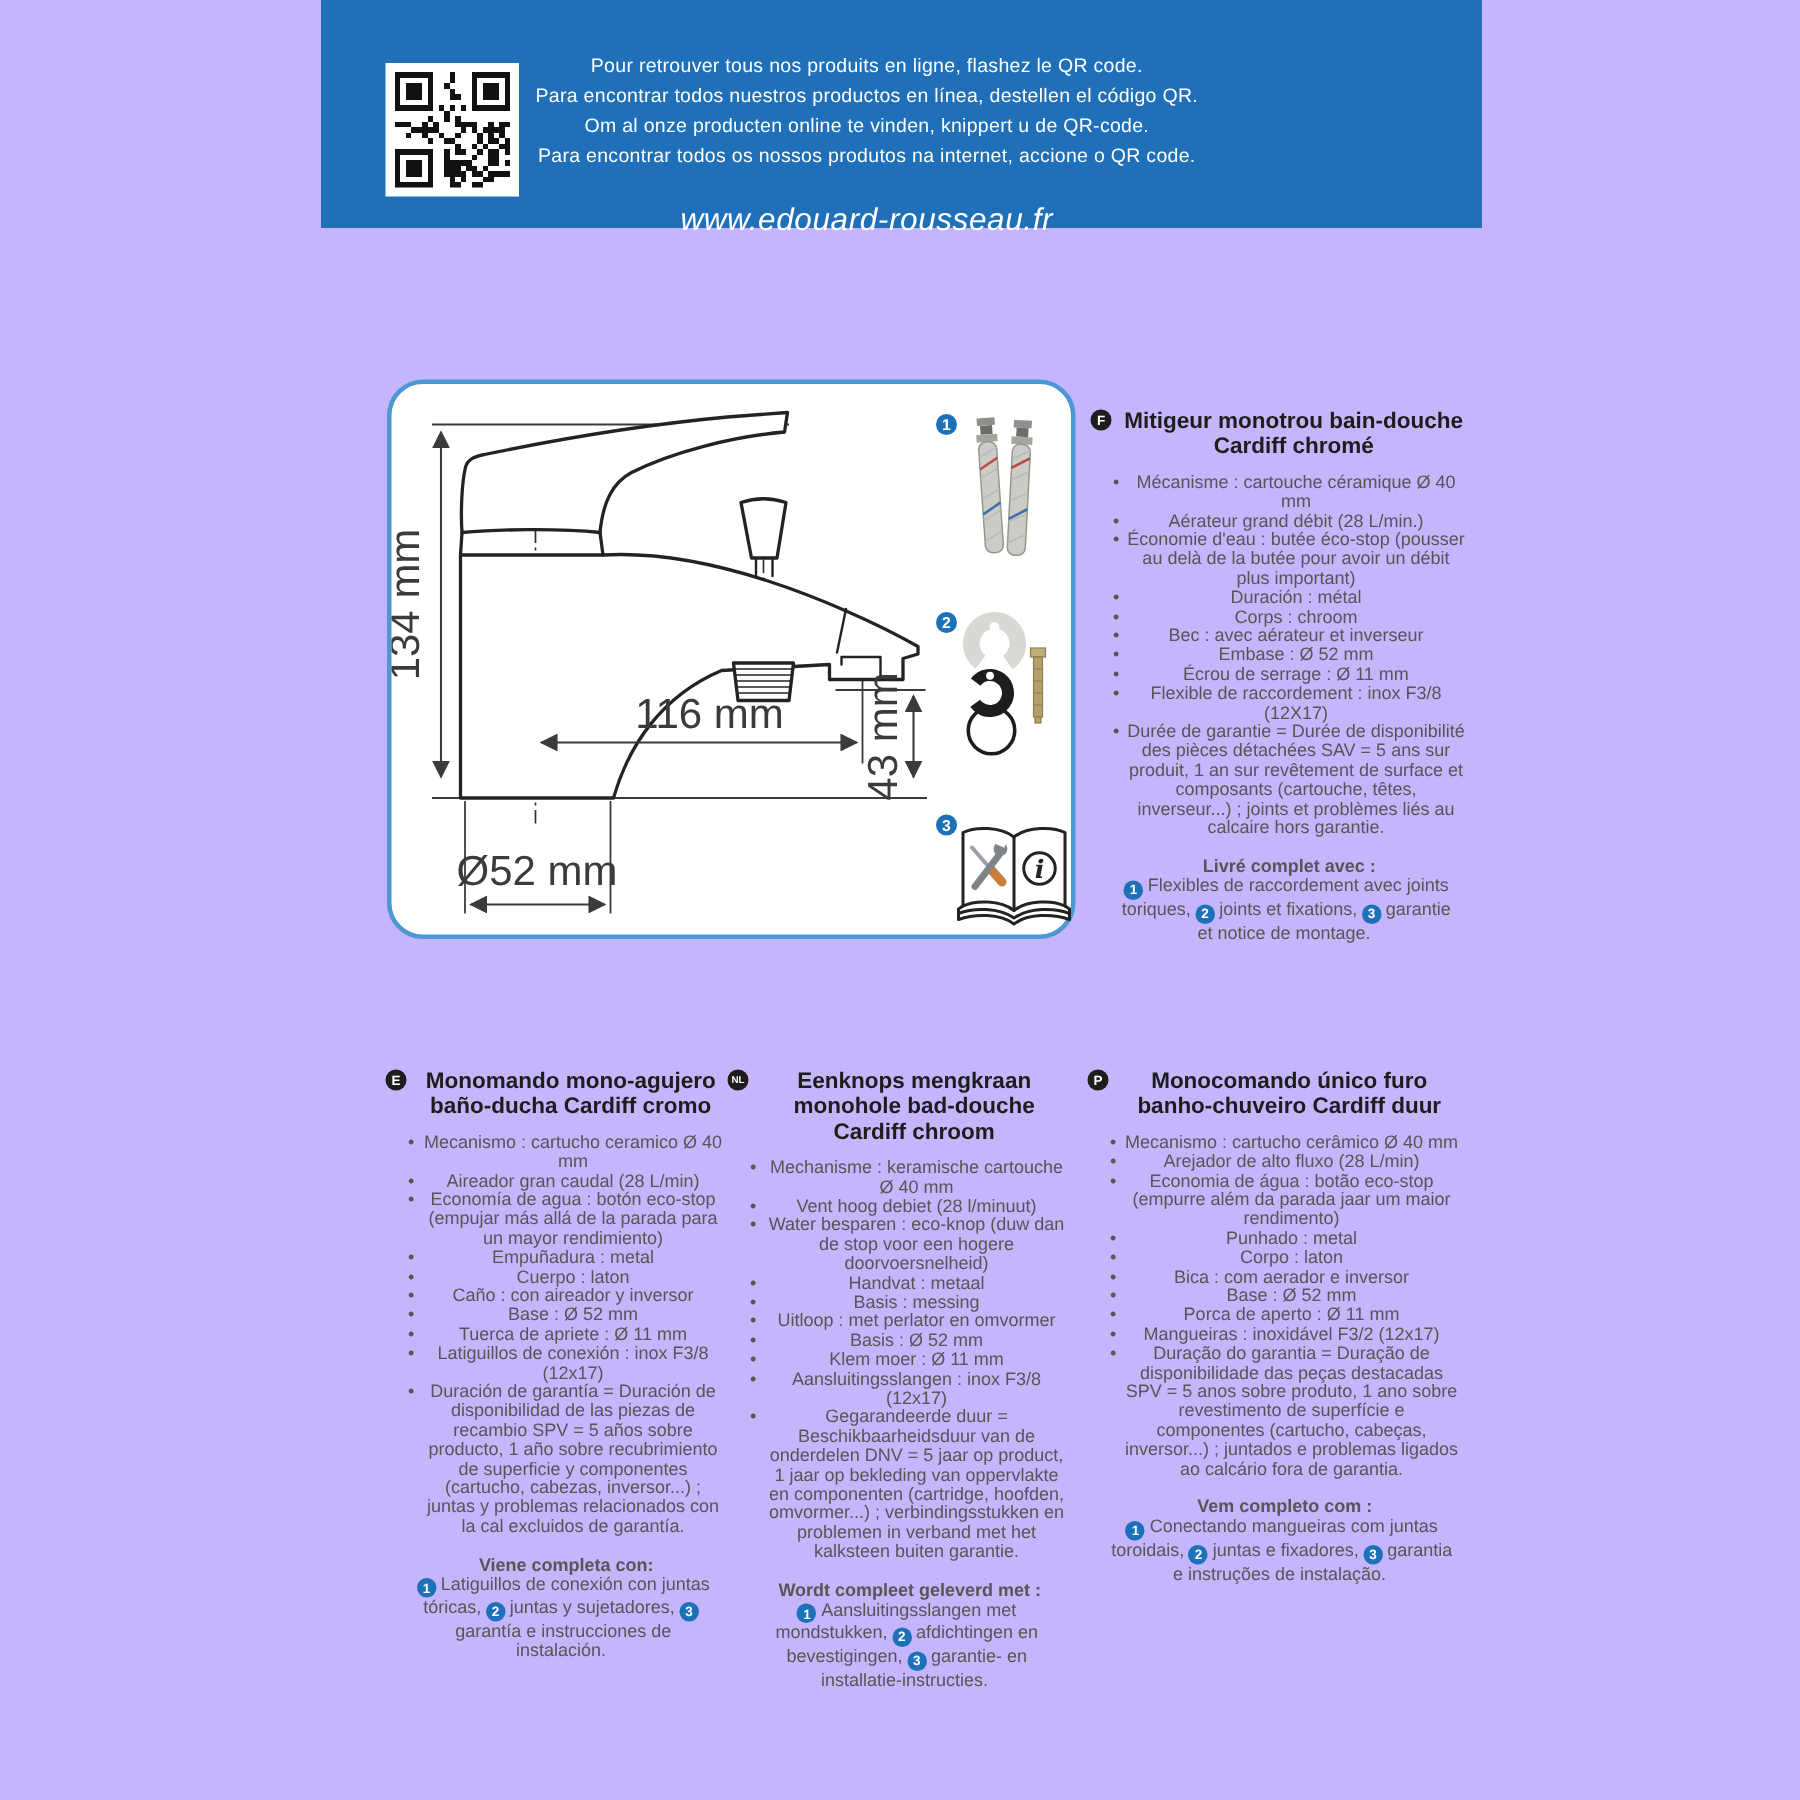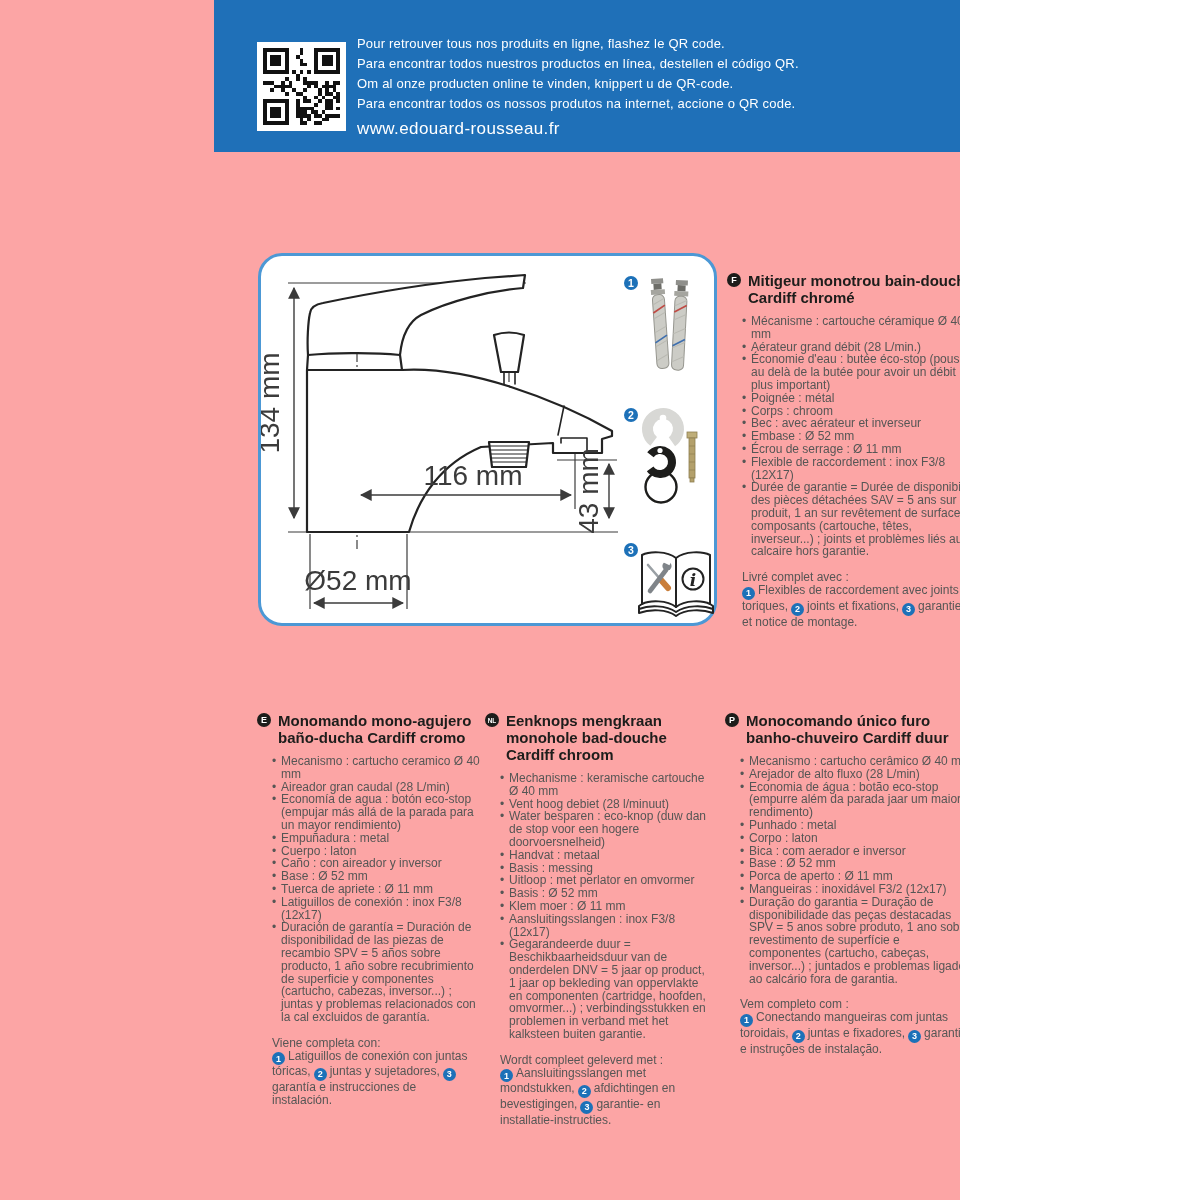--- a/index.html
+++ b/index.html
@@ -1,45 +1,45 @@
 <!DOCTYPE html>
 <html><head>
 <meta charset="utf-8">
 <style>
   html,body{margin:0;padding:0;background:#fff;}
-  .page{position:relative;width:960px;height:1200px;background:#fca5a5;overflow:hidden;
-        font-family:"Liberation Sans",sans-serif;-webkit-font-smoothing:antialiased;}
+  .page{position:relative;width:1200px;height:1200px;background:#c4b5fd;overflow:hidden;
+        font-family:"Liberation Sans",sans-serif;text-align:center;-webkit-font-smoothing:antialiased;}
 
   
   .banner{position:absolute;left:214px;top:0;width:774px;height:152px;background:#1f70b8;}
   .qr-box{position:absolute;left:43px;top:42px;width:89px;height:89px;background:#fff;
           display:flex;align-items:center;justify-content:center;}
   .qr-box svg{width:77px;height:77px;shape-rendering:crispEdges;}
   .banner-text{position:absolute;left:143px;top:34px;color:#fff;}
   .banner-line{font-size:13px;line-height:20px;white-space:nowrap;letter-spacing:.2px;}
-  .website{font-size:17px;margin-top:5px;letter-spacing:.4px;}
+  .website{font-size:21px;margin-top:21px;letter-spacing:.4px;font-style:italic;}
 
   
   .diagram-box{position:absolute;left:258px;top:253px;width:453px;height:367px;
                border:3px solid #4c98d5;border-radius:24px;background:#fff;}
   .diagram-box svg{display:block;}
   .dim-label{font-family:"Liberation Sans",sans-serif;font-size:28px;fill:#3b3b3b;}
   .svg-badge-num{font-family:"Liberation Sans",sans-serif;font-size:10.5px;font-weight:bold;fill:#fff;}
 
   
   .section{position:absolute;color:#565655;font-size:12px;line-height:12.8px;}
   .sec-head{position:relative;margin-left:21px;font-size:15px;line-height:17px;font-weight:bold;color:#1d1d1b;}
   .letter-badge{position:absolute;left:-21px;top:1px;width:14px;height:14px;border-radius:50%;
                 background:#1d1d1b;color:#fff;font-size:9px;font-weight:bold;
                 display:flex;align-items:center;justify-content:center;letter-spacing:0;}
   .letter-badge.small{font-size:6.5px;}
   .section ul{margin:9px 0 0 15px;padding:0;list-style:none;}
   .section li{position:relative;padding-left:9px;}
   .section li::before{content:"\2022";position:absolute;left:0;top:0;}
-  .included-intro{margin:13px 0 0 15px;}
+  .included-intro{margin:13px 0 0 15px;font-weight:bold;}
   .included{margin:0 4px 0 15px;}
   .num-badge{display:inline-flex;width:13px;height:13px;border-radius:50%;background:#1d71b8;
              color:#fff;font-size:9px;font-weight:bold;align-items:center;justify-content:center;
              vertical-align:-2px;margin-right:3px;}
   .inc-seg{display:inline;}
   .inc-text{display:inline;margin-right:3px;}
 
   .section-fr{left:727px;top:272px;width:250px;}
   .section-es{left:257px;top:712px;width:226px;}
   .section-nl{left:485px;top:712px;width:228px;}
@@ -188,21 +188,21 @@
   <div class="section section-fr">
     <div class="sec-head">
       <span class="letter-badge">F</span>
       <span>Mitigeur monotrou bain-douche Cardiff chromé</span>
     </div>
     <ul>
 
     <li>Mécanisme : cartouche céramique Ø 40 mm</li>
         <li>Aérateur grand débit (28 L/min.)</li>
         <li>Économie d'eau : butée éco-stop (pousser au delà de la butée pour avoir un débit plus important)</li>
-        <li>Poignée : métal</li>
+        <li>Duración : métal</li>
         <li>Corps : chroom</li>
         <li>Bec : avec aérateur et inverseur</li>
         <li>Embase : Ø 52 mm</li>
         <li>Écrou de serrage : Ø 11 mm</li>
         <li>Flexible de raccordement : inox F3/8 (12X17)</li>
         <li>Durée de garantie = Durée de disponibilité des pièces détachées SAV = 5 ans sur produit, 1 an sur revêtement de surface et composants (cartouche, têtes, inverseur...) ; joints et problèmes liés au calcaire hors garantie.</li>
       </ul>
     <div class="included-intro">Livré complet avec :</div>
     <p class="included">
       

